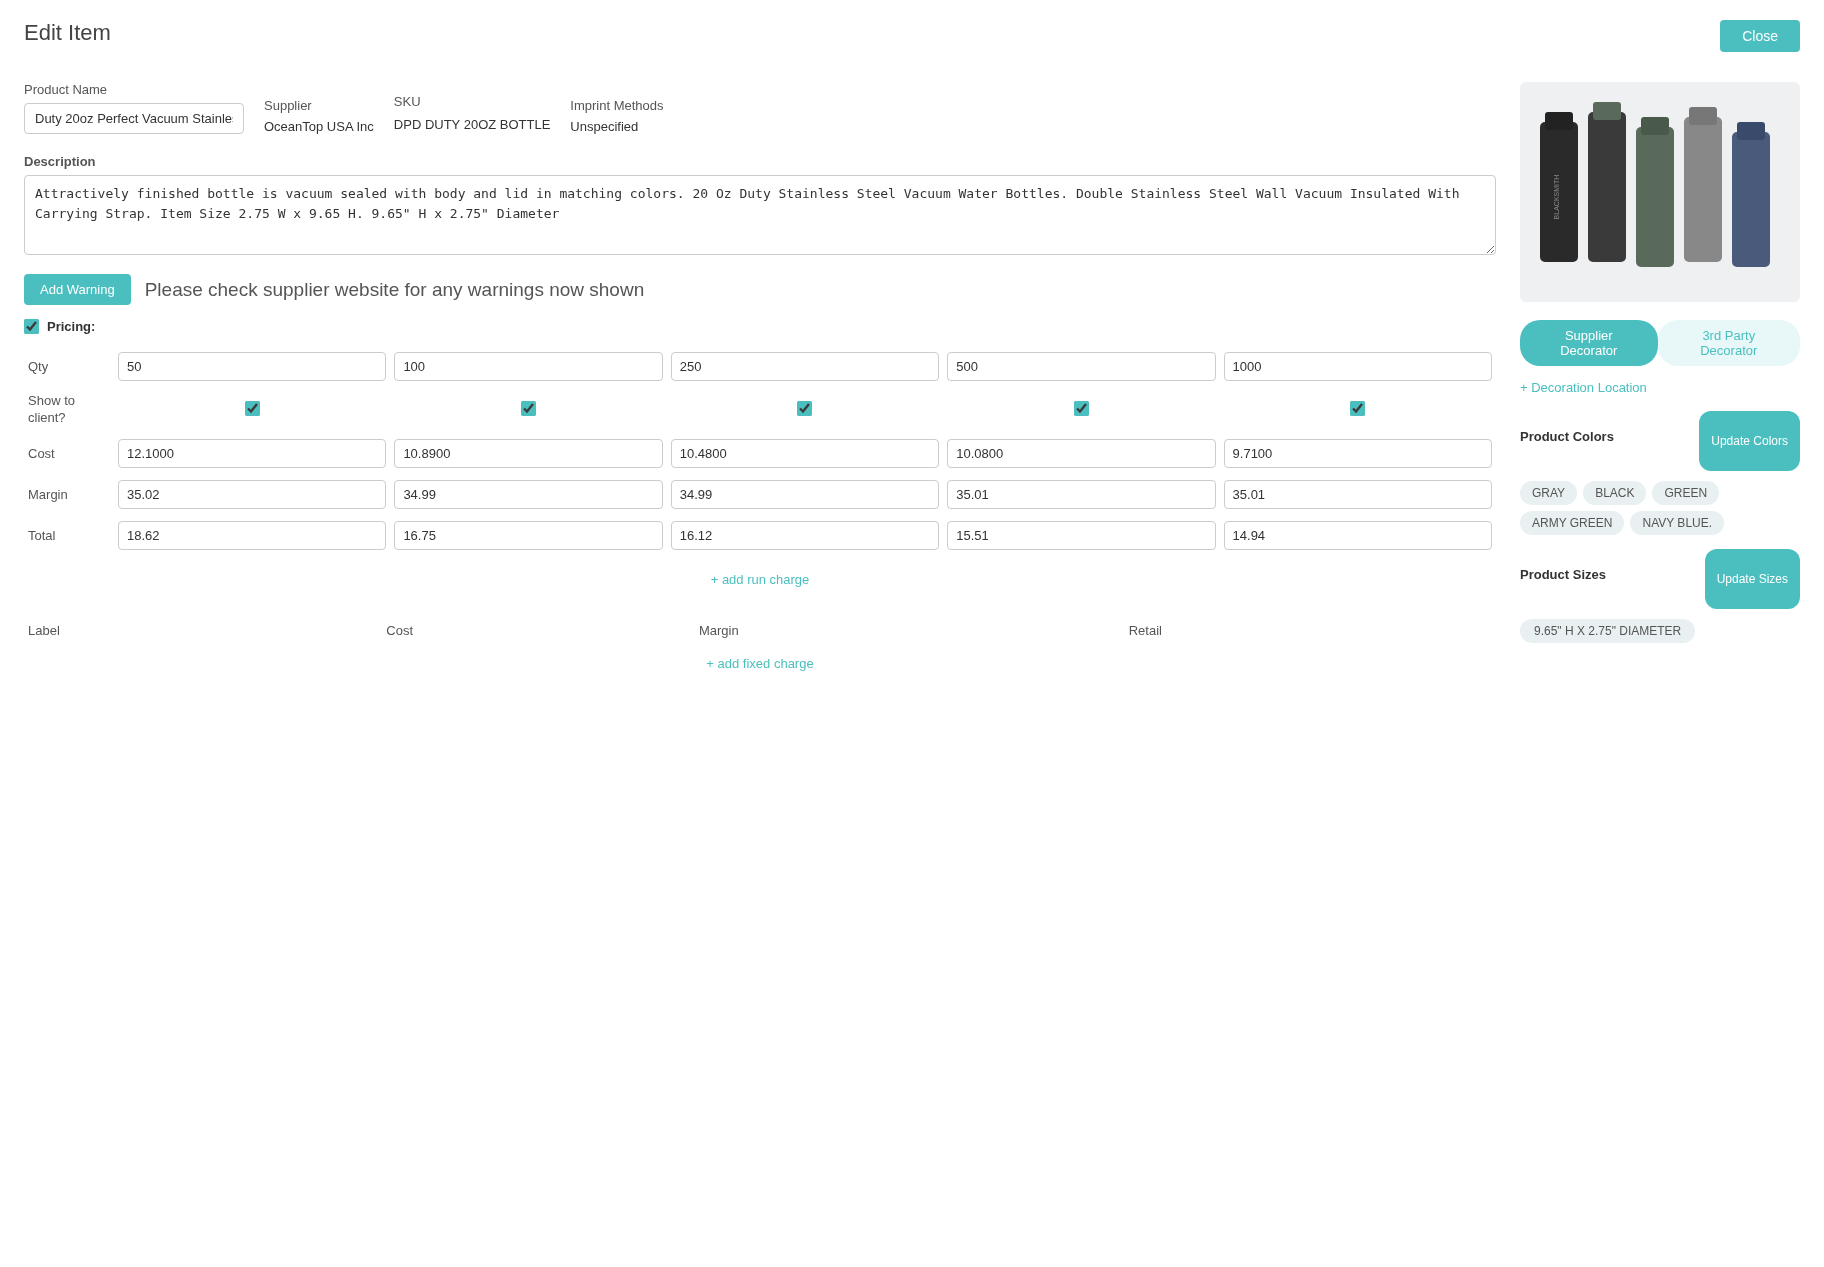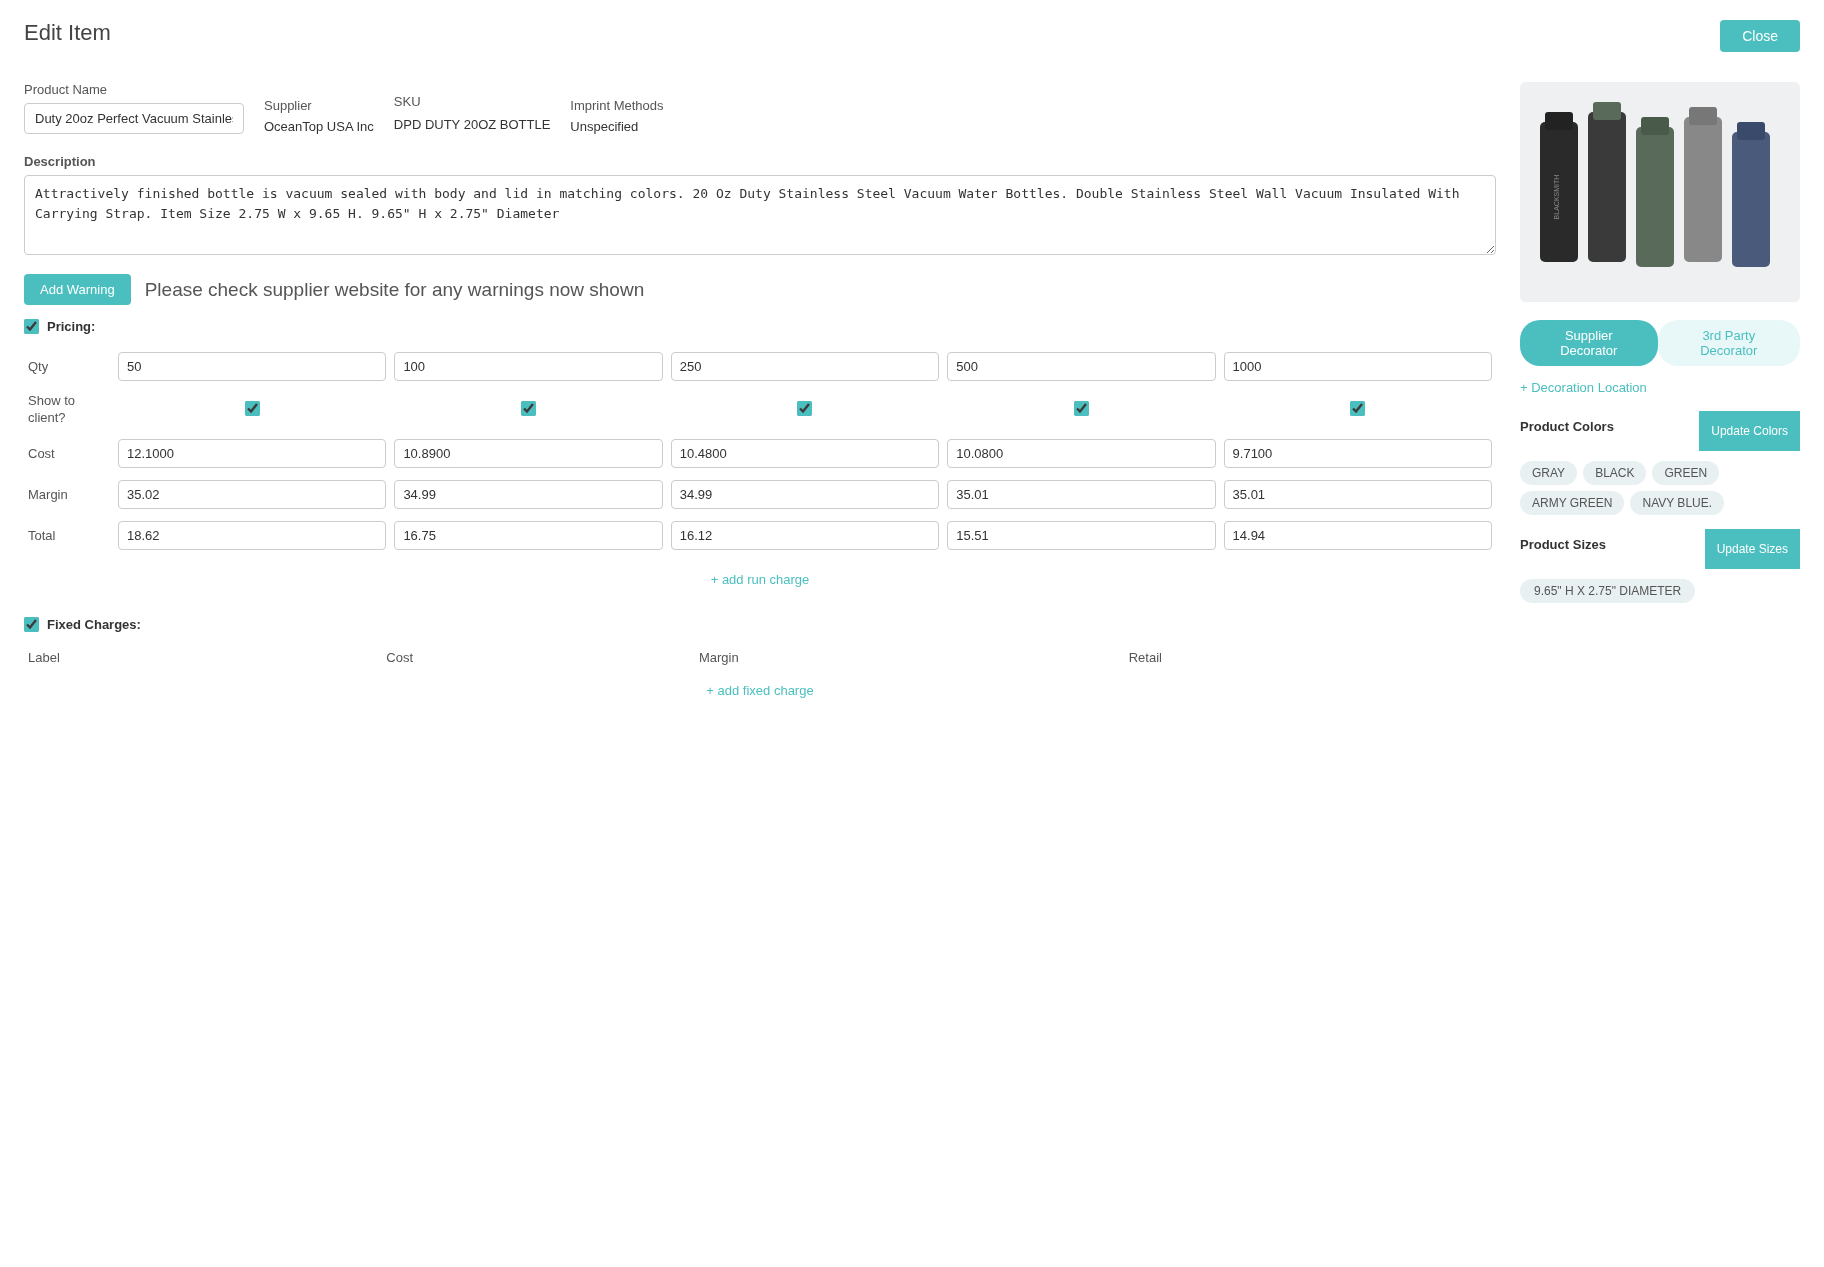--- a/index.html
+++ b/index.html
@@ -325,22 +325,22 @@
       border-radius: 12px;
       padding: 5px 12px;
       font-size: 12px;
       color: #555;
     }
 
     .update-btn {
       background: #4bbfbf;
       color: #fff;
       border: none;
-      border-radius: 0;
-      padding: 13px 12px;
+      border-radius: 12px;
+      padding: 23px 12px;
       font-size: 12px;
       cursor: pointer;
     }
 
     .sizes-row {
       display: flex;
       align-items: center;
       justify-content: space-between;
       margin-bottom: 10px;
     }
@@ -447,24 +447,20 @@
                 <td style="padding: 6px 4px;"><input type="text" class="pricing-input" value="15.51" style=""></td>
                 <td style="padding: 6px 4px;"><input type="text" class="pricing-input" value="14.94" style=""></td>
               </tr>
             </tbody>
           </table>
         </div>
 
       <div class="add-run-charge">+ add run charge</div>
 
       <div class="fixed-charges-section">
-        <div class="section-header">
-          <input type="checkbox" checked="" style="">
-          <span class="section-title">Fixed Charges:</span>
-        </div>
         <table class="fixed-charges-table">
           <thead>
             <tr>
               <th>Label</th>
               <th>Cost</th>
               <th>Margin</th>
               <th>Retail</th>
             </tr>
           </thead>
           <tbody></tbody>

